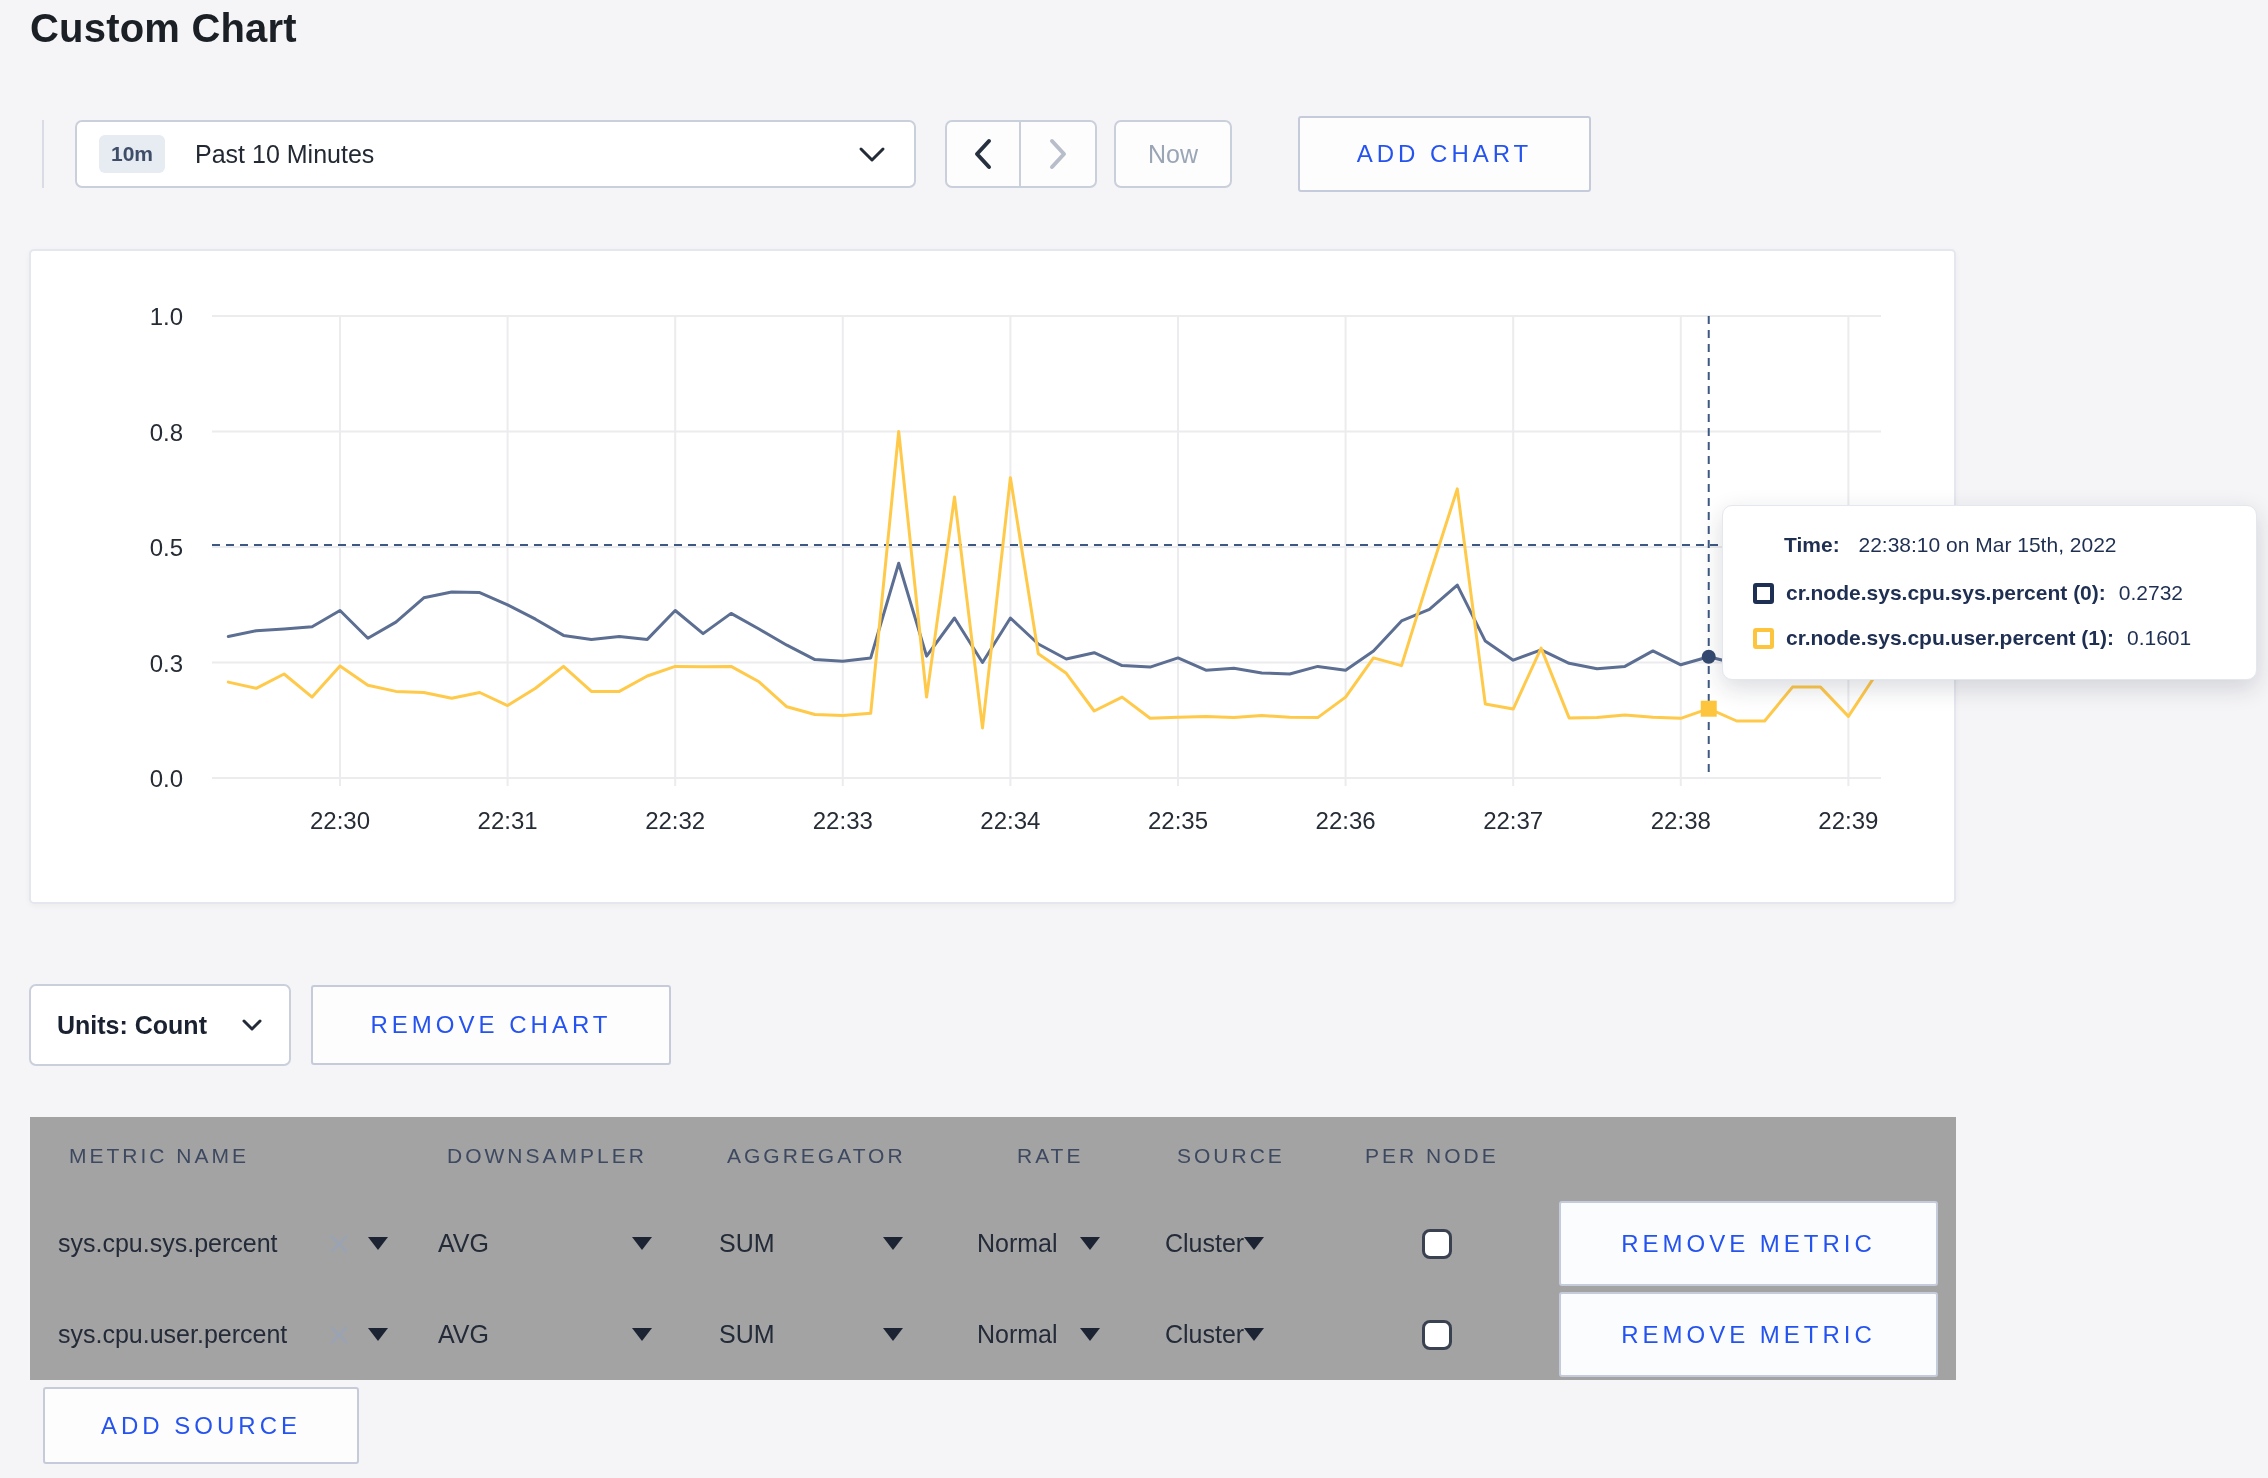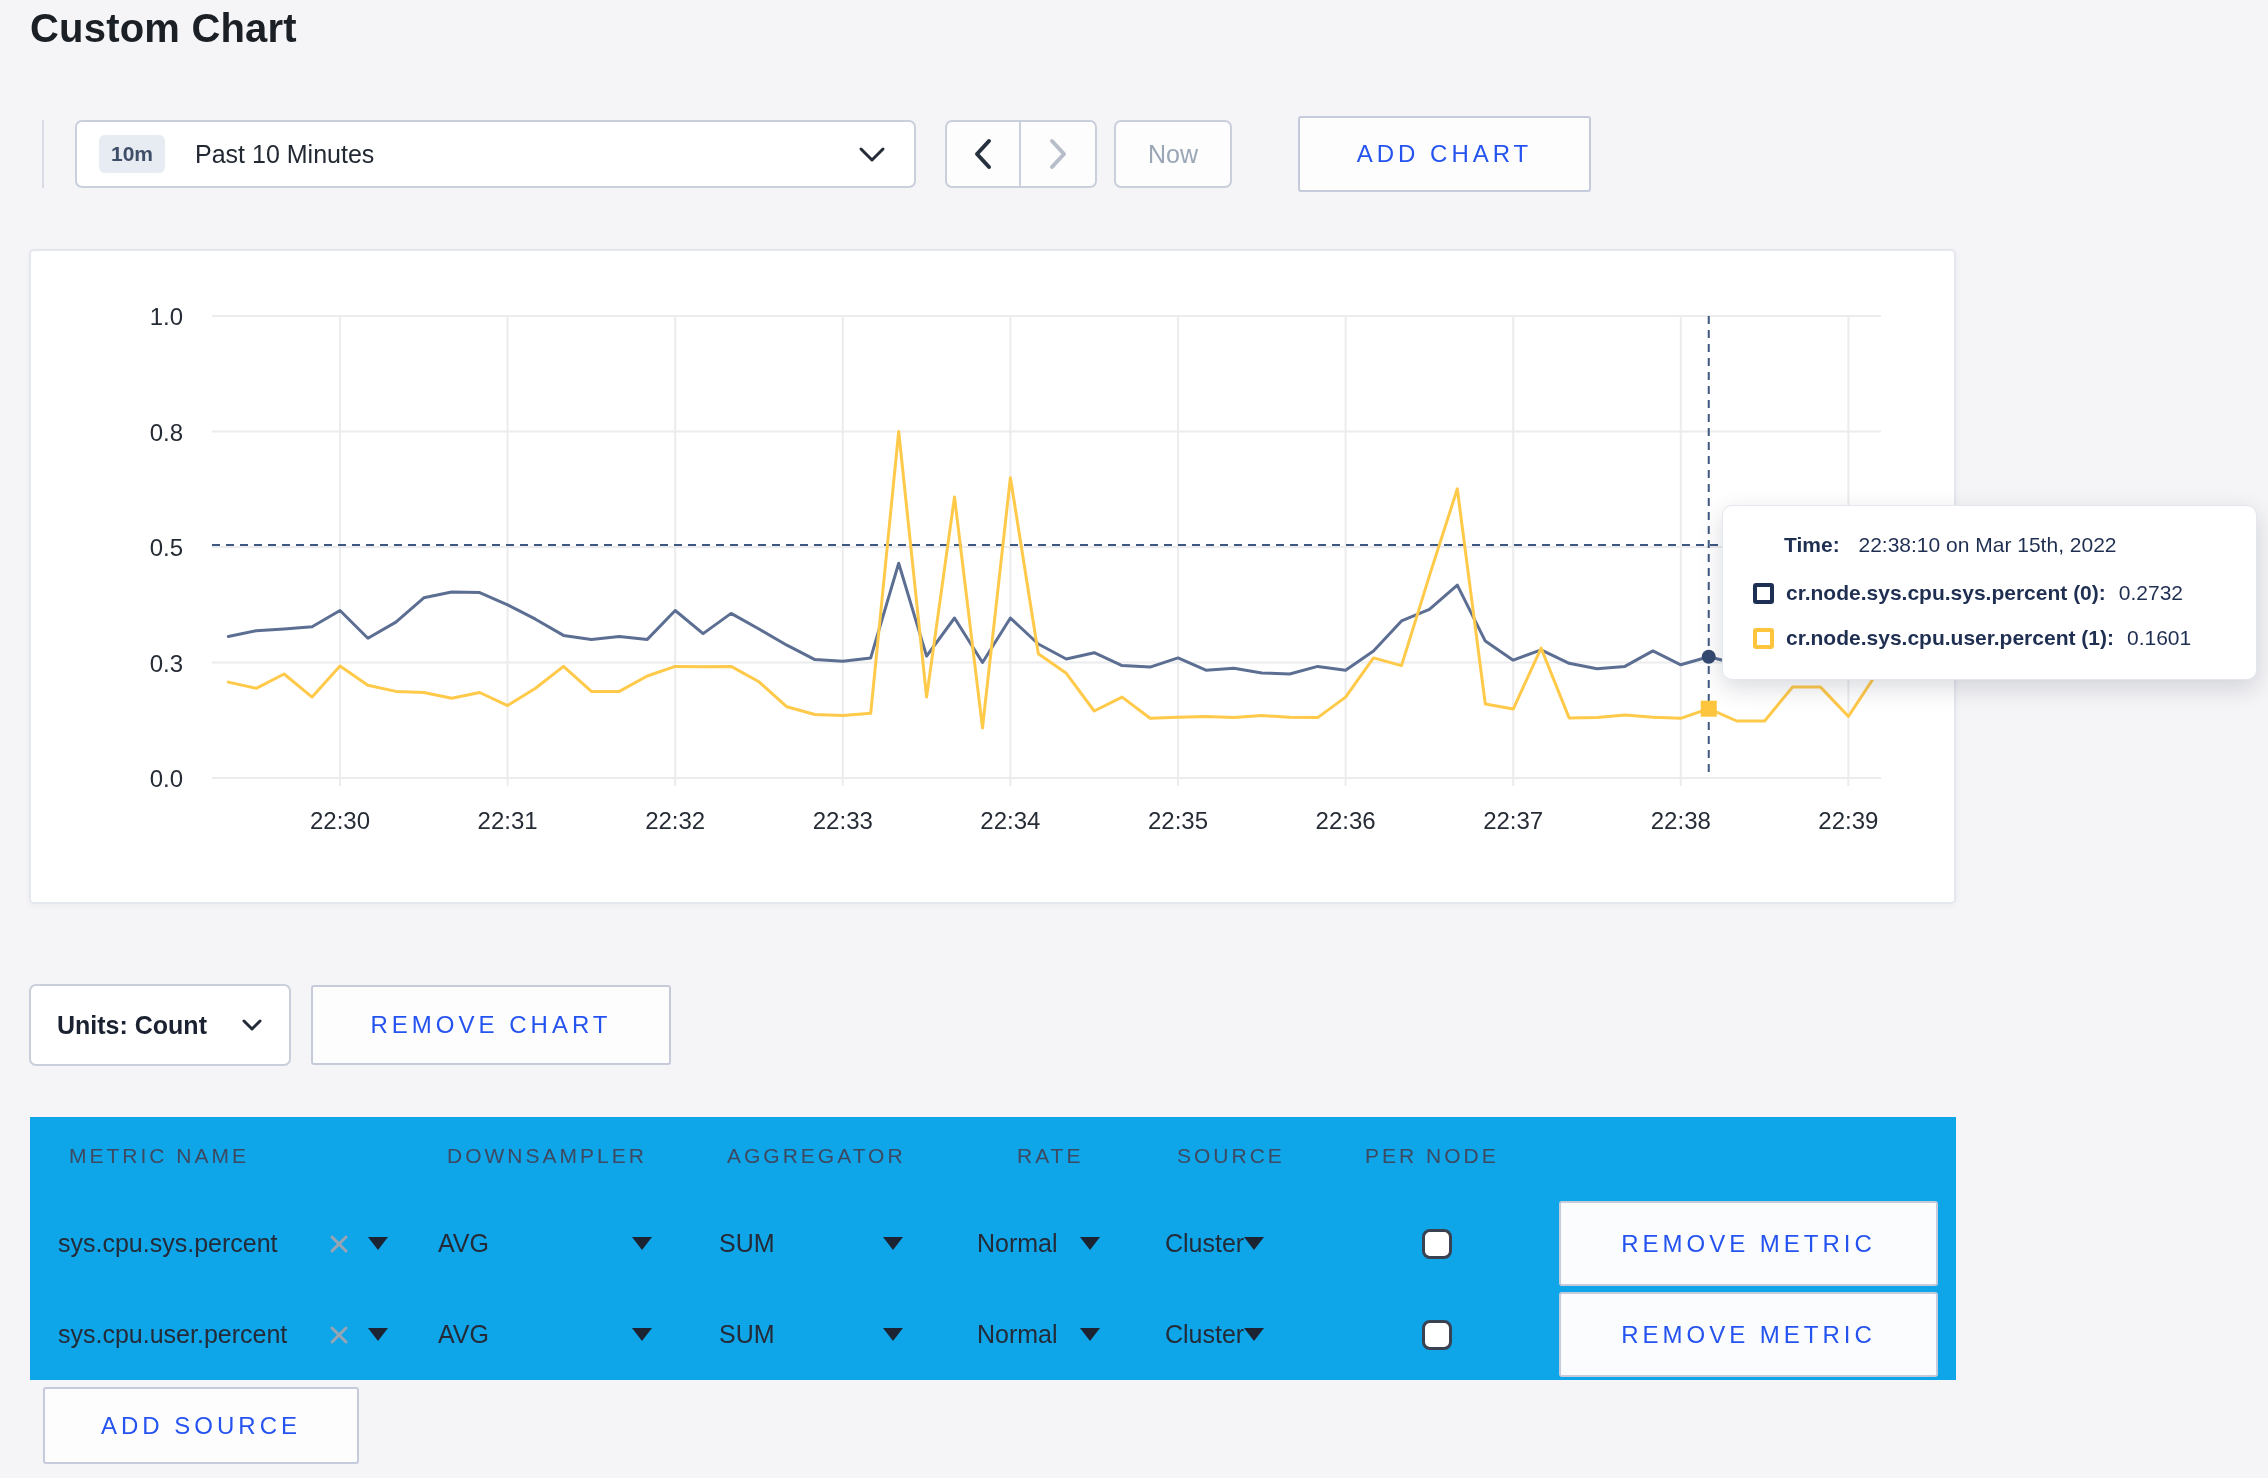--- a/index.html
+++ b/index.html
@@ -47,21 +47,21 @@
   .swatch { width:21px; height:21px; border:4px solid; border-radius:3px; margin-right:12px; background:#fff; }
 
   
   .units-select { position:absolute; left:29px; top:984px; width:262px; height:82px; background:#ffffff;
     border:2px solid #c9cfdb; border-radius:7px; display:flex; align-items:center; padding:0 26px; cursor:pointer; }
   .units-label { font-weight:700; font-size:25px; color:#1a2130; }
   .units-select .chev { margin-left:auto; }
   .remove-chart { position:absolute; left:311px; top:985px; width:360px; height:80px; }
 
   
-  .table-card { position:absolute; left:30px; top:1117px; width:1926px; height:263px; background:#0ea5e9; }
+  .table-card { position:absolute; left:30px; top:1117px; width:1926px; height:263px; background:#a3a3a3; }
   .th { position:absolute; top:0; height:78px; display:flex; align-items:center; font-size:21px;
     letter-spacing:3px; color:#3d4960; font-weight:500; white-space:nowrap; }
   .th0{left:39px;} .th1{left:417px;} .th2{left:697px;} .th3{left:987px;} .th4{left:1147px;} .th5{left:1335px;}
 
   .mrow { position:absolute; left:0; width:100%; height:85px; }
   .row0 { top:84px; } .row1 { top:175px; }
   .cell { position:absolute; top:0; height:85px; display:flex; align-items:center; font-size:25px; color:#242b38; }
   .cell-metric { left:28px; width:330px; }
   .cell-metric .mname { white-space:nowrap; }
   .cell-metric .xwrap { margin-left:auto; display:flex; align-items:center; gap:18px; }

